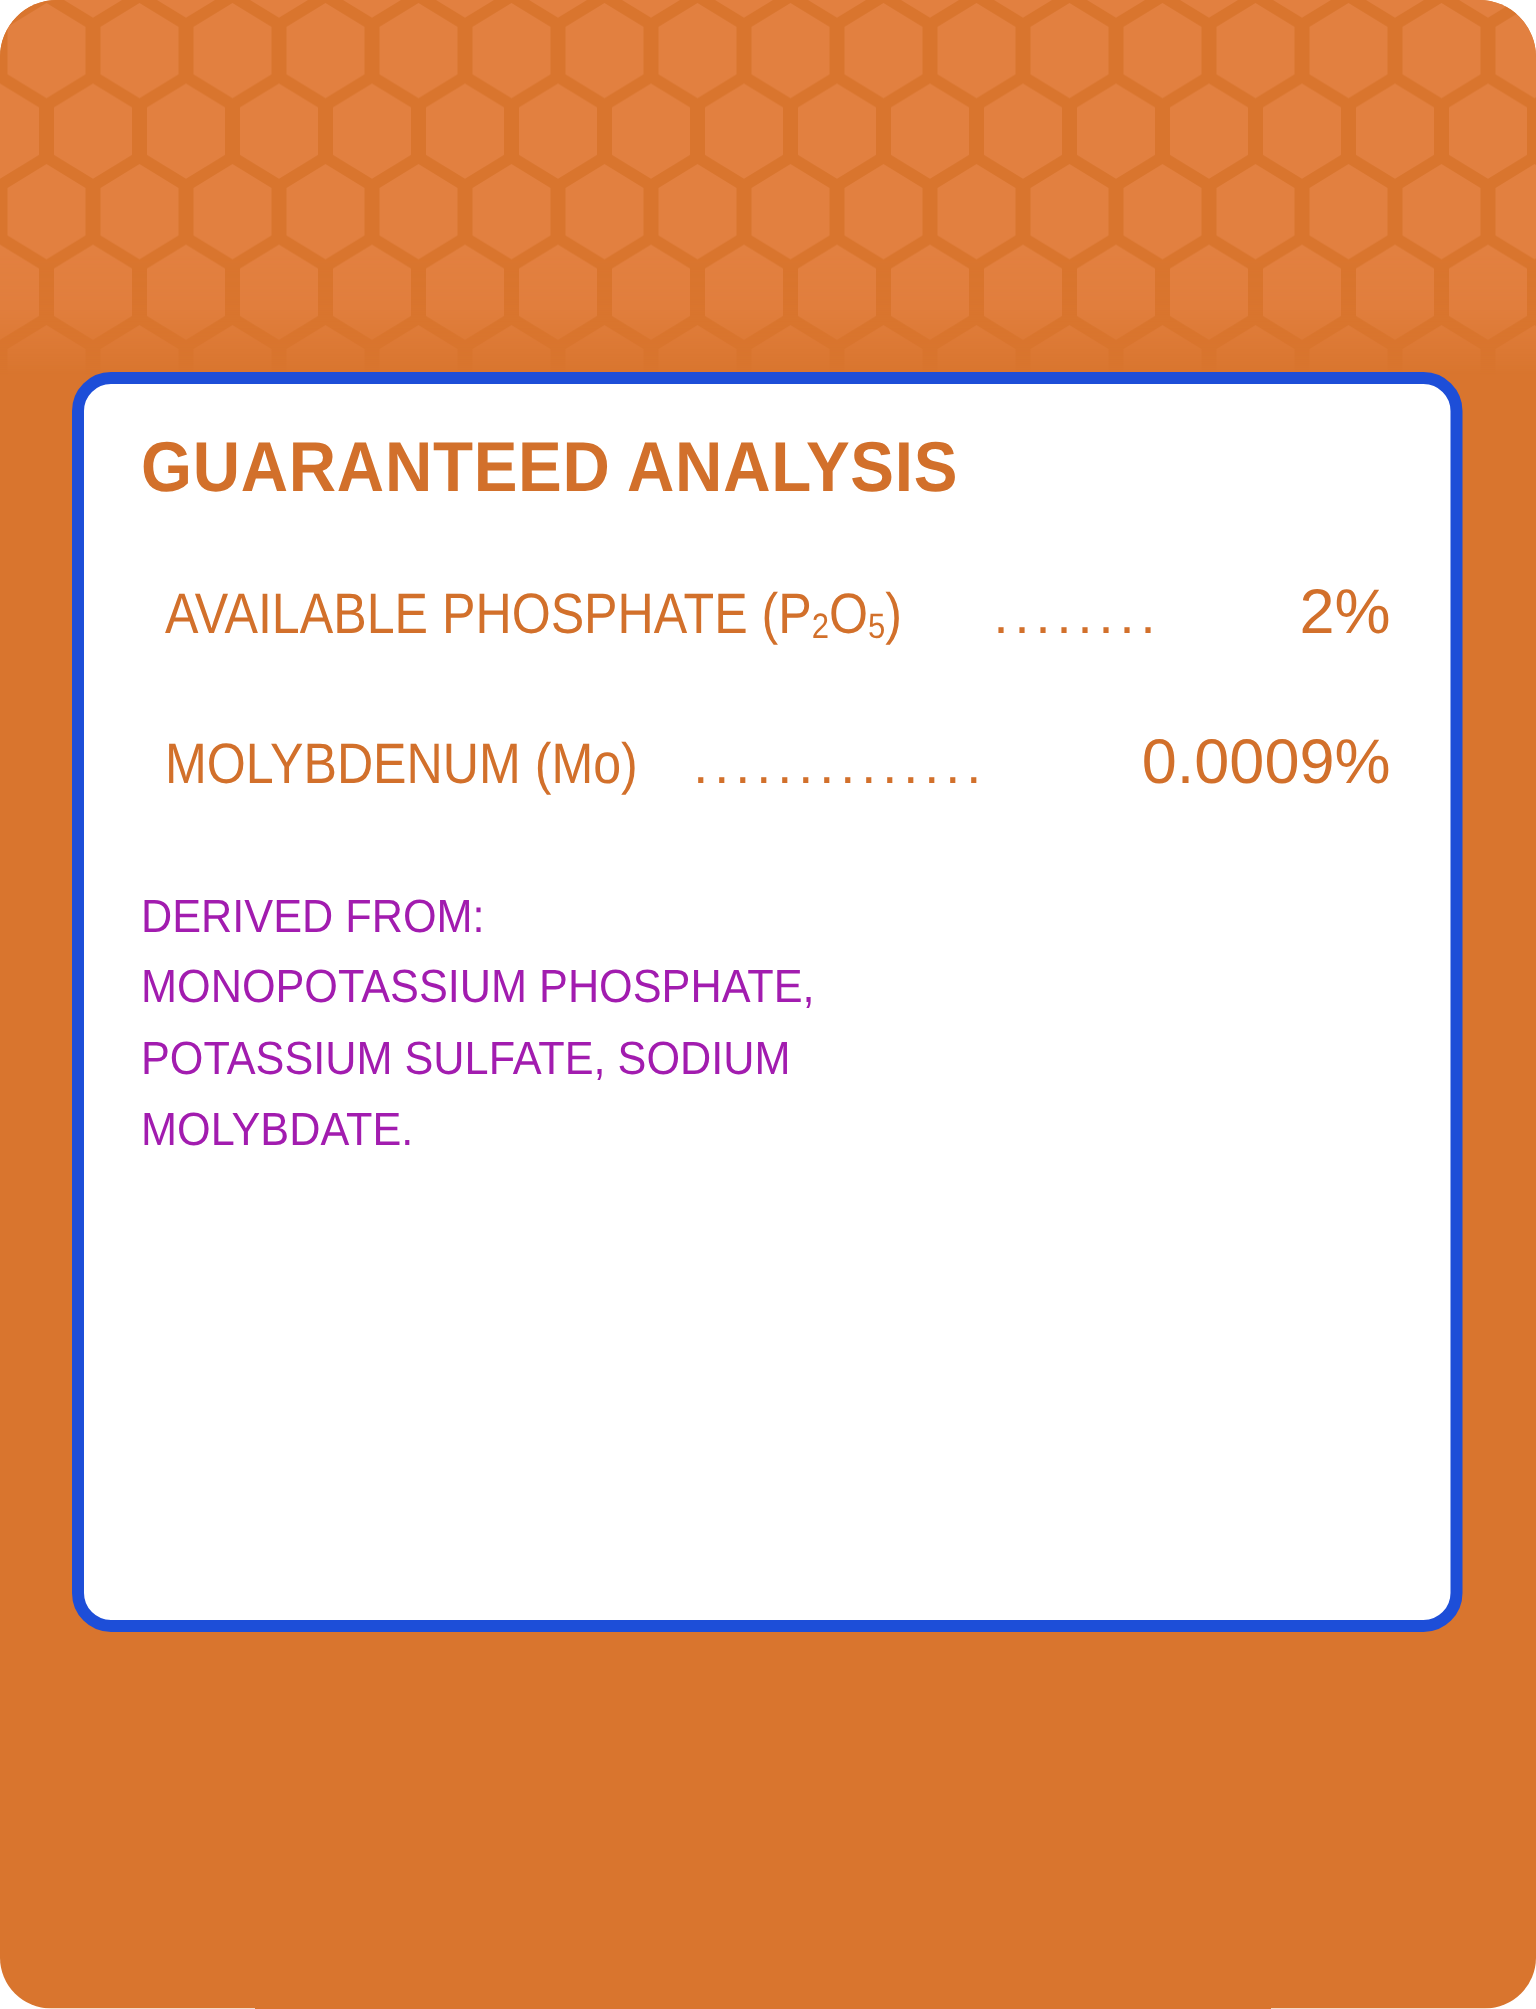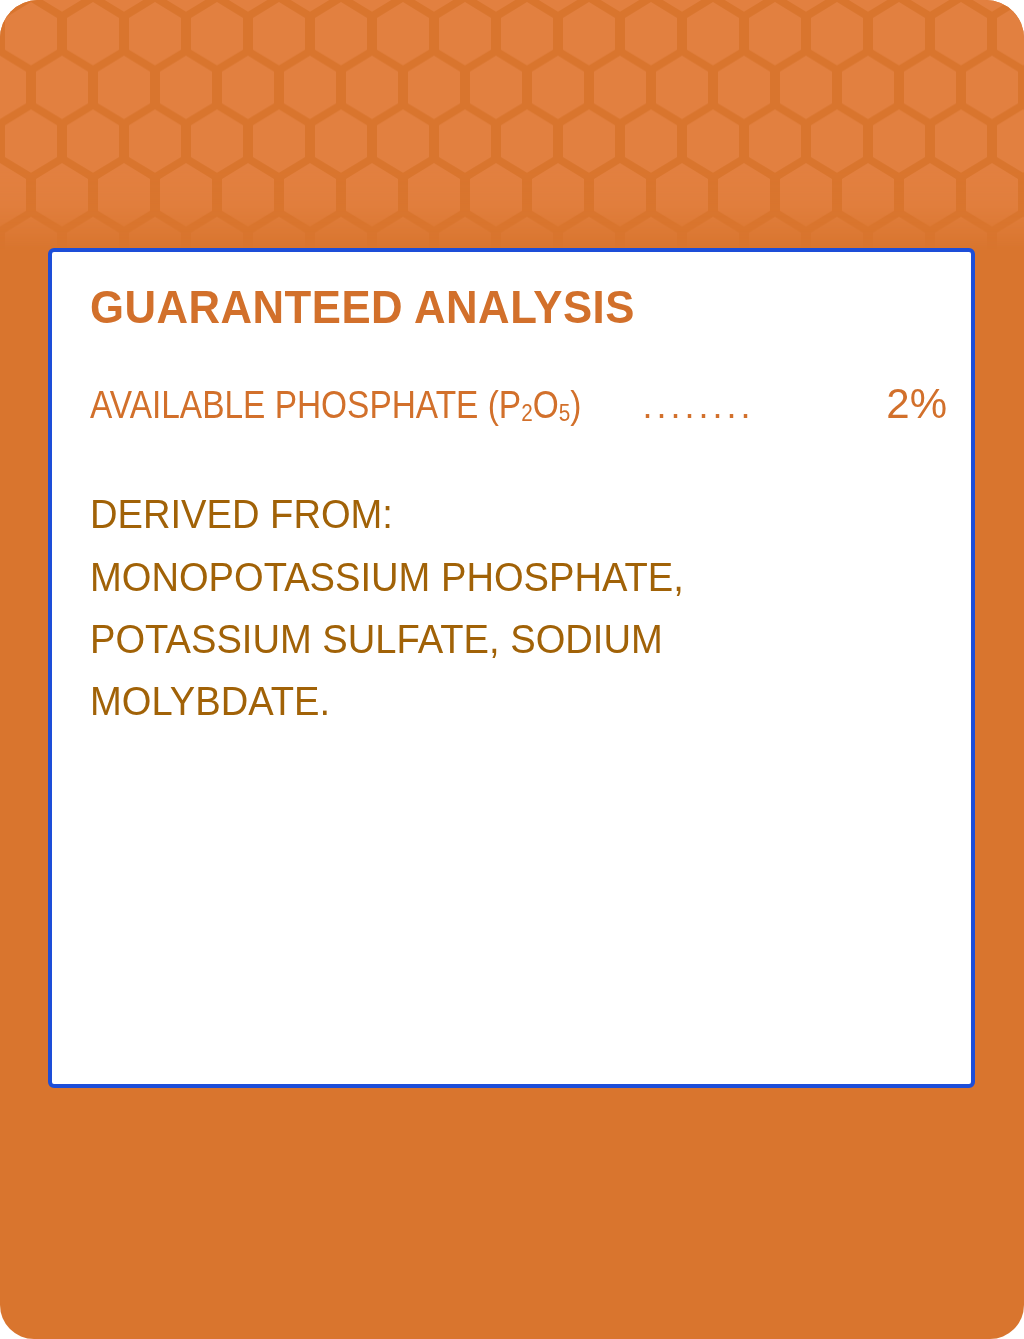--- a/index.html
+++ b/index.html
@@ -56,22 +56,22 @@
 
   
   .card {
     position: absolute;
     left: 48px;
     top: 248px;
     width: 927px;
     height: 840px;
     box-sizing: border-box;
     background: #FFFFFF;
-    border: 4px solid #1d4ed8;
-    border-radius: 6px;
+    border: 8px solid #1d4ed8;
+    border-radius: 26px;
   }
 
   .card-inner {
     position: absolute;
     left: 38px;
     right: 24px;
     top: 30px;
   }
 
   
@@ -83,21 +83,21 @@
     line-height: 1.05;
     white-space: nowrap;
     transform: scaleX(0.93);
     transform-origin: left center;
     margin: 0 0 52px 0;
   }
 
   
   .analysis-list {
     list-style: none;
-    margin: 0;
+    margin: 16px;
     padding: 0;
   }
   .analysis-row {
     display: flex;
     align-items: baseline;
     color: #D2702B;
     font-size: 38px;
     line-height: 1;
     margin-bottom: 58px;
     white-space: nowrap;
@@ -122,22 +122,22 @@
     text-align: left;
   }
   .an-value {
     flex: 0 0 auto;
     font-size: 42px;
     padding-left: 8px;
   }
 
   
   .derived {
-    color: #a16207;
-    font-size: 41px;
+    color: #a21caf;
+    font-size: 31px;
     line-height: 1.52;
     margin-top: 14px;
   }
   .derived div {
     transform: scaleX(0.93);
     transform-origin: left center;
     white-space: nowrap;
   }
 </style>
 </head>
@@ -172,20 +172,25 @@
 
         <ul class="analysis-list">
 
           <li class="analysis-row">
             <span class="an-name"><span>AVAILABLE PHOSPHATE (P</span><sub>2</sub><span>O</span><sub>5</sub><span>)</span></span>
             <span class="an-leader">........</span>
             <span class="an-value">2%</span>
           </li>
 
 
+          <li class="analysis-row">
+            <span class="an-name"><span>MOLYBDENUM (Mo</span><span>)</span></span>
+            <span class="an-leader">..............</span>
+            <span class="an-value">0.0009%</span>
+          </li>
 
         </ul>
 
         <div class="derived">
           <div>DERIVED FROM:</div>
           <div>MONOPOTASSIUM PHOSPHATE,</div>
           <div>POTASSIUM SULFATE, SODIUM</div>
           <div>MOLYBDATE.</div>
         </div>
 

